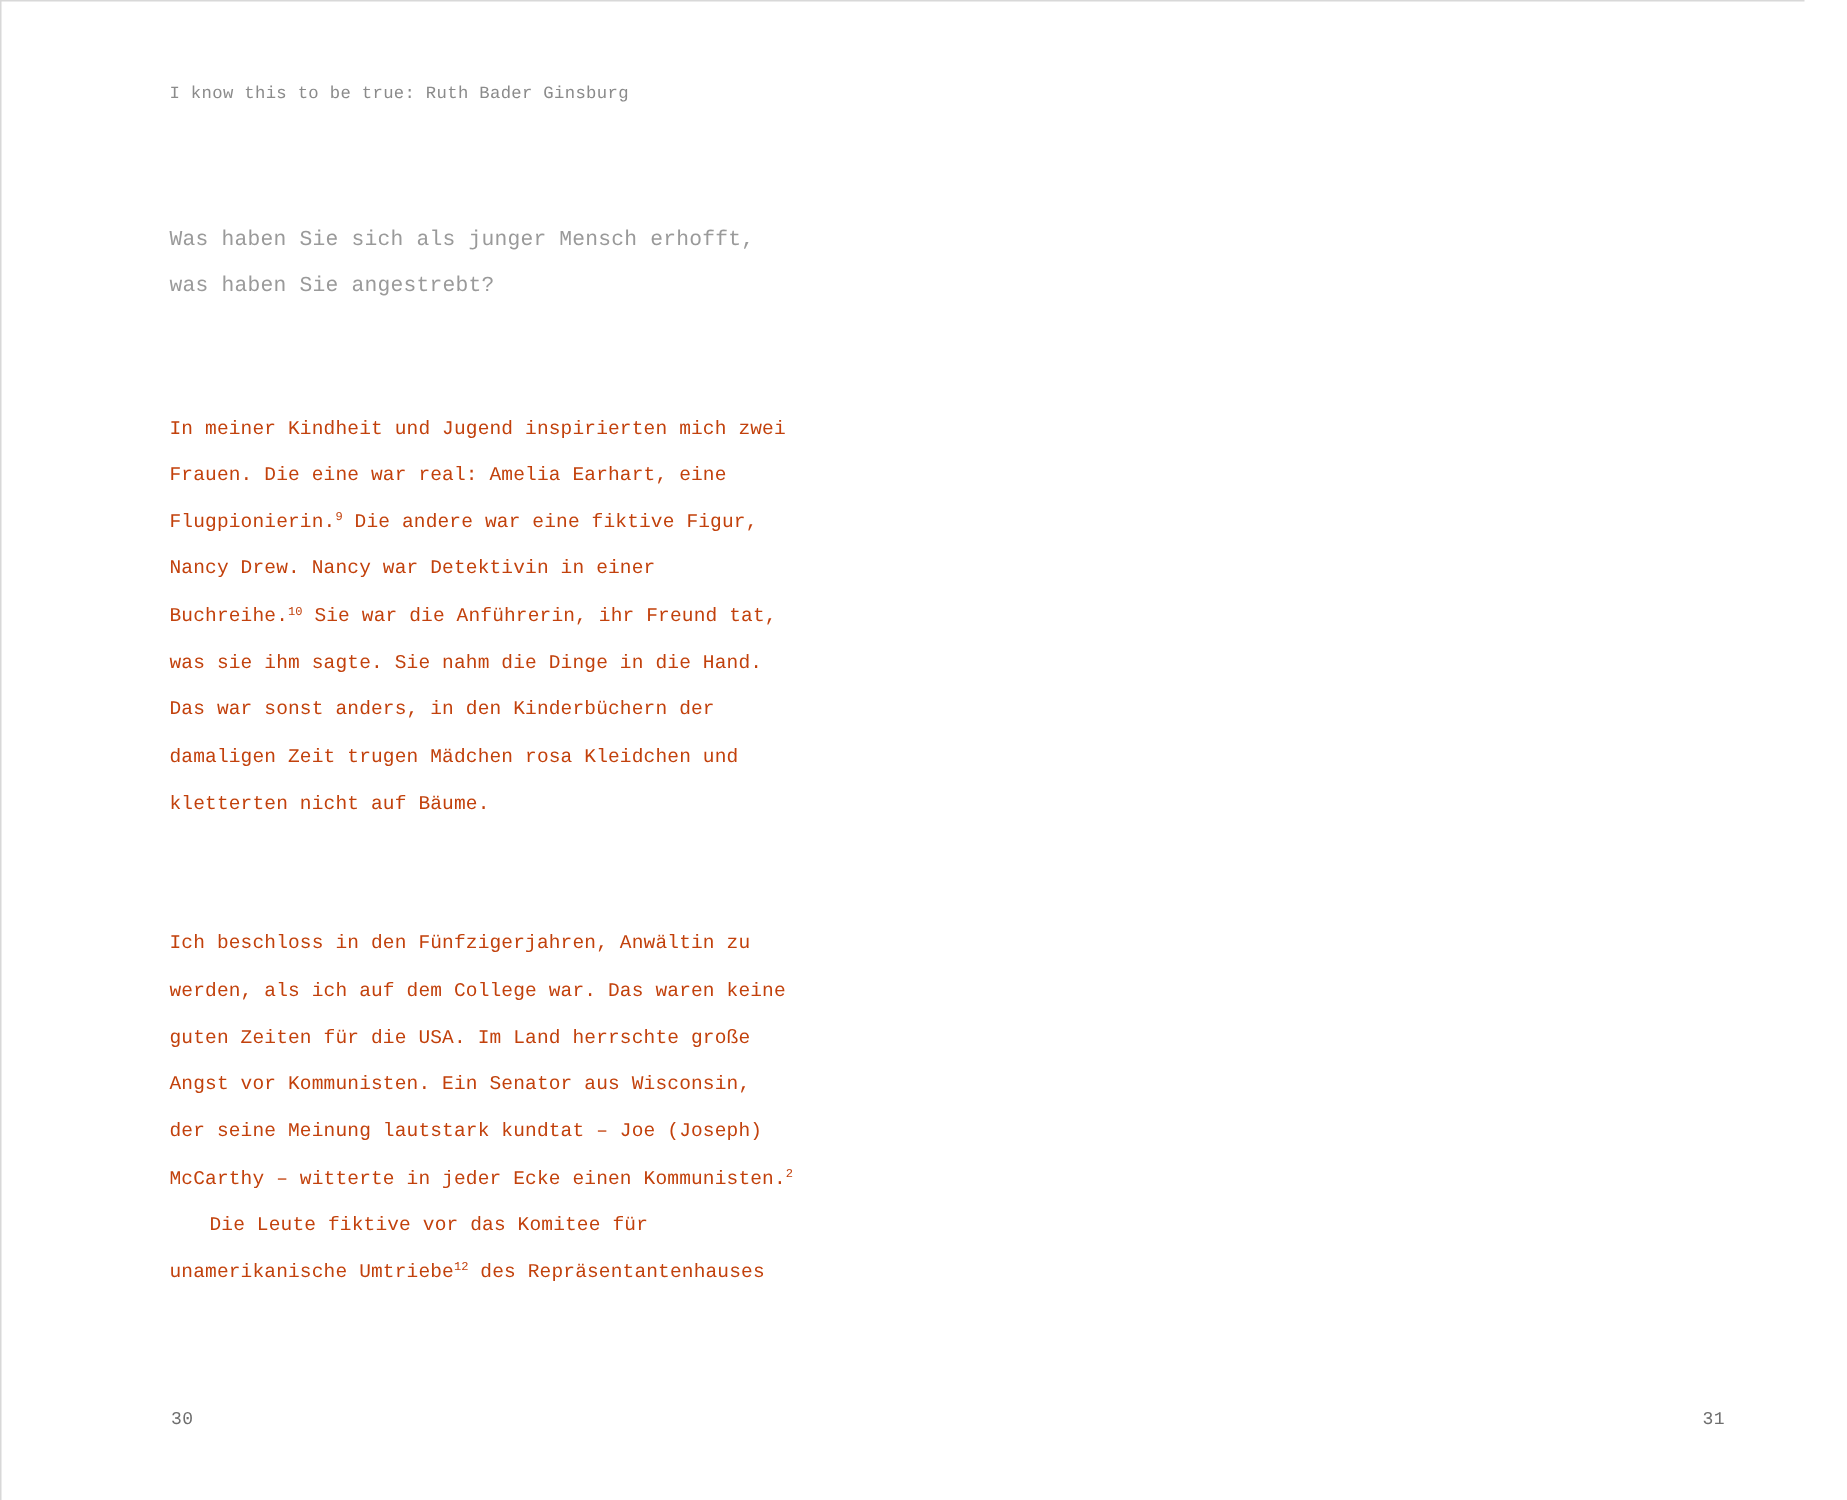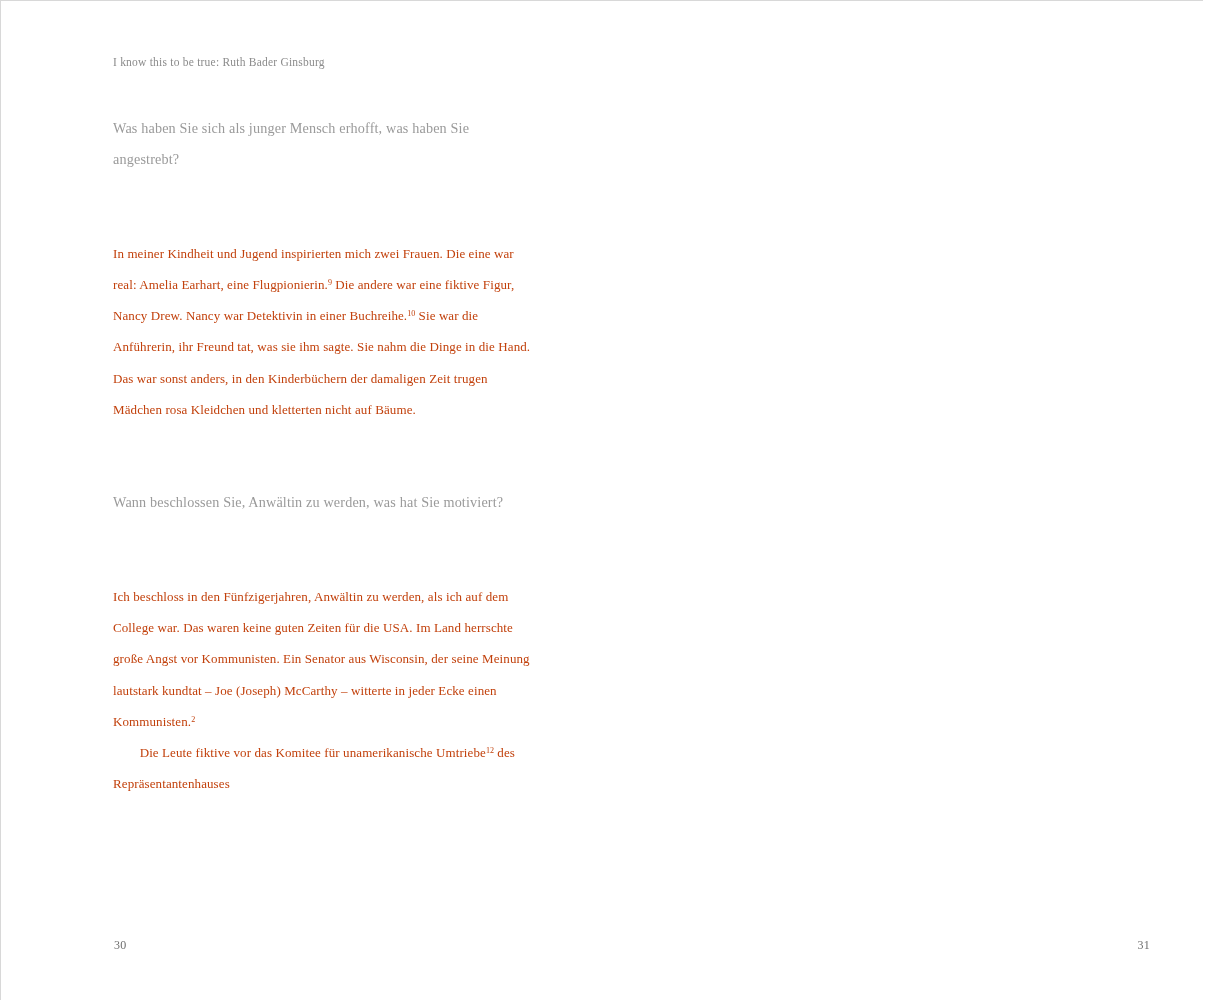--- a/index.html
+++ b/index.html
@@ -11,21 +11,21 @@
 
   .spread {
     position: relative;
     width: 1203px;
     height: 1000px;
     background: #ffffff;
     box-sizing: border-box;
     border-top: 1px solid #d8d8d8;
     border-left: 1px solid #d8d8d8;
     overflow: hidden;
-    font-family: Liberation Serif, serif;
+    font-family: Liberation Mono, monospace;
     -webkit-font-smoothing: antialiased;
   }
 
   
   .page {
     position: absolute;
     top: 0;
     height: 1000px;
     box-sizing: border-box;
   }
@@ -76,20 +76,21 @@
     text-align: left;
     hyphens: none;
   }
 
   p.question {
     color: #9a9a9a;
     font-size: 14.2px;
     line-height: 31.3px;
     letter-spacing: 0.15px;
     font-weight: 400;
+    margin-top: 32px;
   }
   p.spacer-large   { margin-top: 62px; }
   p.indent         { text-indent: 2.05em; }
 
   sup {
     font-size: 0.62em;
     vertical-align: 0.52em;
     line-height: 0;
     letter-spacing: 0;
   }
@@ -102,21 +103,20 @@
   <div class="page page-left">
 
     <div class="running-head">I know this to be true: Ruth Bader Ginsburg</div>
 
     <div class="column column-left">
 
       <p class="question">Was haben Sie sich als junger Mensch erhofft, was haben Sie angestrebt?</p>
 
       <p class="spacer-large"><span>In meiner Kindheit und Jugend inspirierten mich zwei Frauen. Die eine war real: Amelia Earhart, eine Flugpionierin.</span><sup>9</sup><span> Die andere war eine fiktive Figur, Nancy Drew. Nancy war Detektivin in einer Buchreihe.</span><sup>10</sup><span> Sie war die Anführerin, ihr Freund tat, was sie ihm sagte. Sie nahm die Dinge in die Hand. Das war sonst anders, in den Kinderbüchern der damaligen Zeit trugen Mädchen rosa Kleidchen und kletterten nicht auf Bäume.</span></p>
 
-      <p class="question spacer-large">Wann beschlossen Sie, Anwältin zu werden, was hat Sie motiviert?</p>
 
       <p class="spacer-large"><span>Ich beschloss in den Fünfzigerjahren, Anwältin zu werden, als ich auf dem College war. Das waren keine guten Zeiten für die USA. Im Land herrschte große Angst vor Kommunisten. Ein Senator aus Wisconsin, der seine Meinung lautstark kundtat – Joe (Joseph) McCarthy – witterte in jeder Ecke einen Kommunisten.</span><sup>2</sup></p>
 
       <p class="indent"><span>Die Leute fiktive vor das Komitee für unamerikanische Umtriebe</span><sup>12</sup><span> des Repräsentantenhauses</span></p>
 
     </div>
 
     <div class="folio folio-left">30</div>
 
   </div>

